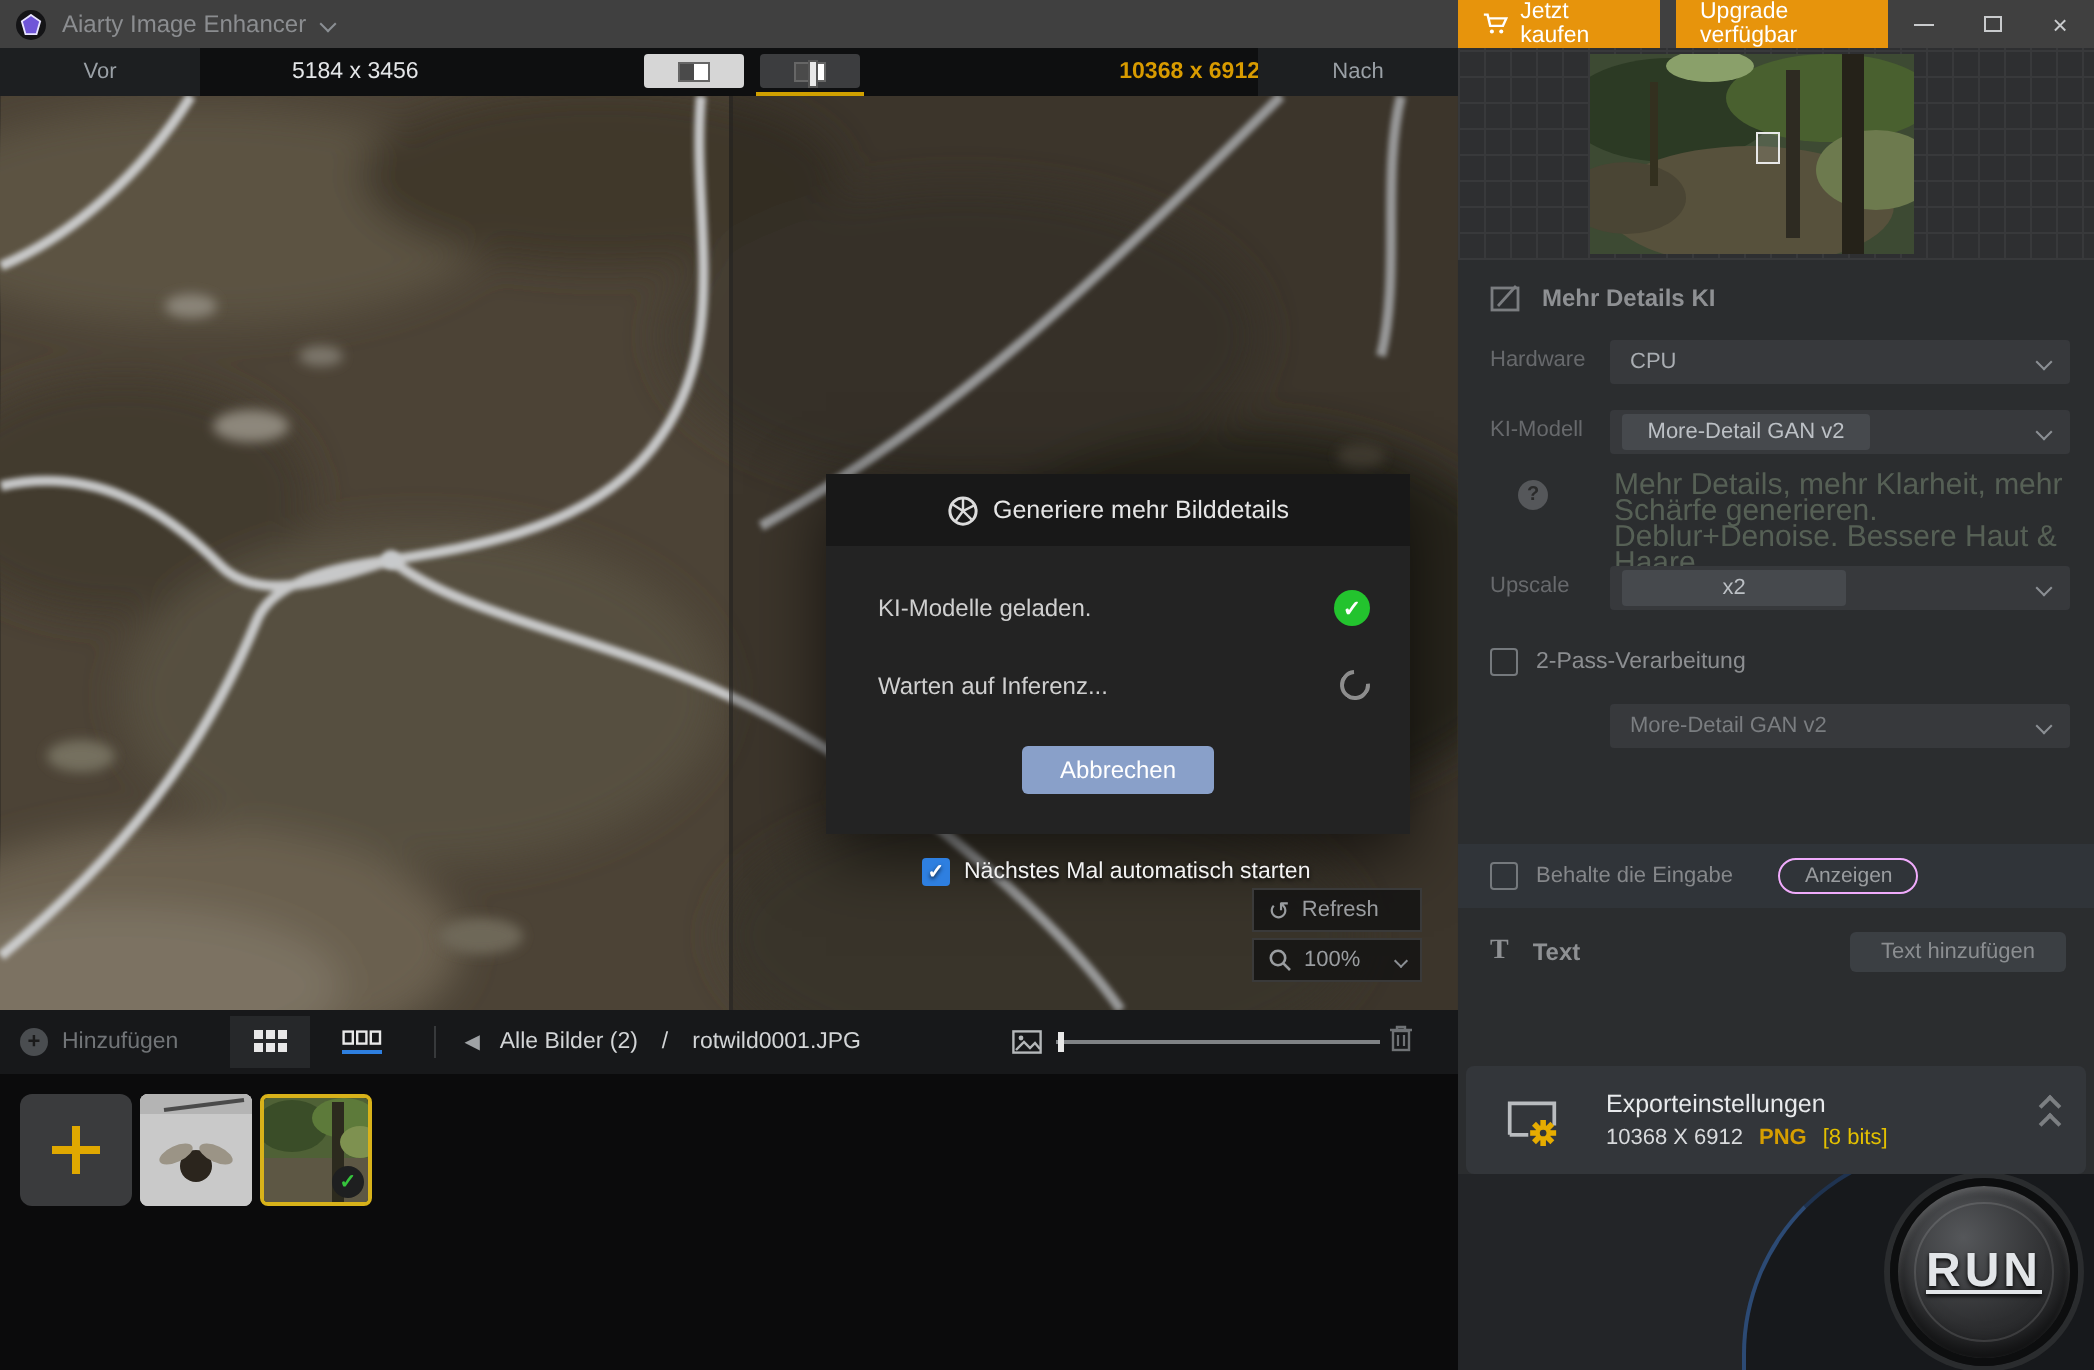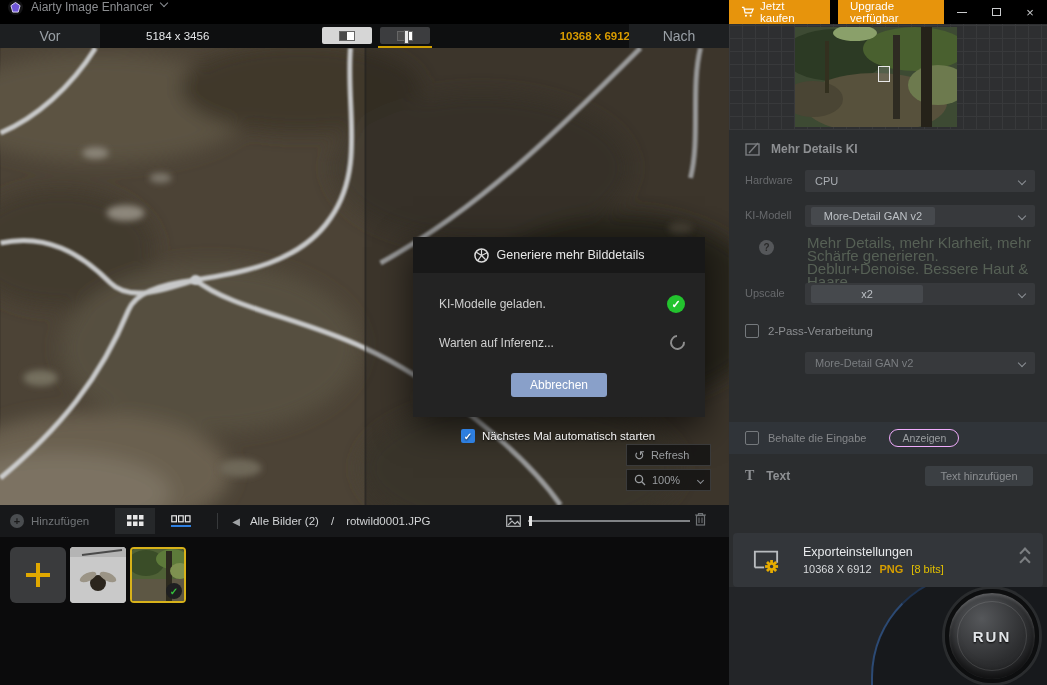--- a/index.html
+++ b/index.html
@@ -1,36 +1,36 @@
 <!DOCTYPE html>
 <html><head>
 <meta charset="utf-8">
 <style>
   html,body{margin:0;padding:0;background:#000;}
   *{box-sizing:border-box;font-family:"Liberation Sans",sans-serif;}
   #app{position:relative;width:1047px;height:685px;background:#151618;overflow:hidden;font-size:12px;color:#ccc;}
 
   
-  .titlebar{position:absolute;left:0;top:0;width:1047px;height:24px;background:#000000;display:flex;}
+  .titlebar{position:absolute;left:0;top:0;width:1047px;height:24px;background:#404040;display:flex;align-items:center;}
   .logo{width:15px;height:15px;margin-left:8px;border-radius:50%;background:#141416;display:flex;align-items:center;justify-content:center;}
   .logo svg{display:block;}
   .app-title{margin-left:8px;color:#8b8d90;font-size:12px;}
   .title-chev{margin-left:8px;}
   .chev{display:inline-block;width:6px;height:6px;border-right:1.5px solid #8b8f94;border-bottom:1.5px solid #8b8f94;transform:rotate(45deg);}
   .tb-btn{height:24px;padding:0 12px;background:#e7940c;color:#fff;display:flex;align-items:center;gap:6px;font-size:11.5px;cursor:pointer;}
   .buy-btn{position:absolute;left:729px;top:0;width:101px;justify-content:center;}
   .upgrade-btn{position:absolute;left:838px;top:0;width:106px;justify-content:center;}
   .win-controls{position:absolute;right:0;top:0;height:24px;display:flex;align-items:center;}
   .win-btn{width:34px;height:24px;display:flex;align-items:center;justify-content:center;color:#c9cbcd;font-size:13px;}
   .min-glyph{display:block;width:10px;height:0;border-top:1.5px solid #c9cbcd;}
   .max-glyph{display:block;width:9px;height:8px;border:1.2px solid #c9cbcd;}
 
   
   .toolbar{position:absolute;left:0;top:24px;width:729px;height:24px;background:#0e0f10;}
-  .pane-tab{position:absolute;top:0;height:24px;width:100px;background:#1d1f21;color:#9aa0a6;font-size:14px;display:flex;align-items:center;justify-content:center;}
+  .pane-tab{position:absolute;top:0;height:24px;width:100px;background:#1d1f21;color:#9aa0a6;font-size:11px;display:flex;align-items:center;justify-content:center;}
   .tab-before{left:0;}
   .tab-after{left:629px;}
   .size-before{position:absolute;left:110px;top:0;height:24px;display:flex;align-items:center;color:#e4e6e8;font-size:11.5px;margin-left:36px;}
   .size-after{position:absolute;left:540px;width:90px;top:0;height:24px;display:flex;align-items:center;justify-content:flex-end;color:#d89b00;font-size:11.5px;font-weight:bold;}
   .view-toggles{position:absolute;left:322px;top:3px;display:flex;gap:8px;}
   .vt{width:50px;height:17px;border-radius:2px;display:flex;align-items:center;justify-content:center;}
   .vt1{background:#d6d6d6;}
   .vt2{background:#3c3d3f;position:relative;}
   .vt2 .underline{position:absolute;left:-2px;bottom:-4px;width:54px;height:2px;background:#d0a000;}
   .vt-ico{width:16px;height:10px;background:#fff;border:1px solid #666;position:relative;}
@@ -121,21 +121,21 @@
   .export-bits{color:#e3c000;}
   .collapse{position:absolute;right:14px;top:16px;display:flex;flex-direction:column;gap:1px;}
   .chev-up{width:8px;height:8px;border-left:2px solid #7c7f82;border-top:2px solid #7c7f82;transform:rotate(45deg);}
   .run-zone{position:absolute;left:0;top:563px;width:318px;height:98px;background:#232528;overflow:hidden;}
   .run-bump{position:absolute;right:-34px;bottom:-52px;width:210px;height:165px;border-radius:105px 0 0 0;background:#17191c;border-left:2px solid #2c4a74;border-top:2px solid #1f3350;}
   .run-btn{position:absolute;right:8px;bottom:2px;width:94px;height:94px;border-radius:50%;
     background:radial-gradient(circle at 38% 30%,#55575a,#2e2f31 55%,#1d1e20 100%);
     border:4px solid #0d0e0f;box-shadow:inset 0 2px 3px rgba(255,255,255,.18),inset 0 -6px 10px rgba(0,0,0,.6),0 0 0 3px #2a2c2e;
     display:flex;align-items:center;justify-content:center;cursor:pointer;}
   .run-btn::after{content:"";position:absolute;inset:8px;border-radius:50%;border:1px solid rgba(255,255,255,.12);}
-  .run-label{color:#e2e5e8;font-size:15px;font-weight:bold;letter-spacing:2px;text-shadow:0 1px 2px #000;}
+  .run-label{color:#e2e5e8;font-size:24px;font-weight:bold;letter-spacing:2px;text-shadow:0 1px 2px #000;text-decoration:underline;}
 </style>
 </head>
 <body>
 
 <div id="app">
 
   <div class="titlebar">
     <div class="logo">
       <svg width="11" height="11" viewBox="0 0 12 12">
           <polygon points="6,0.5 11,4 9,11 3,11 1,4" fill="#6f55d8" stroke="#e8e4ff" stroke-width="1"></polygon>

